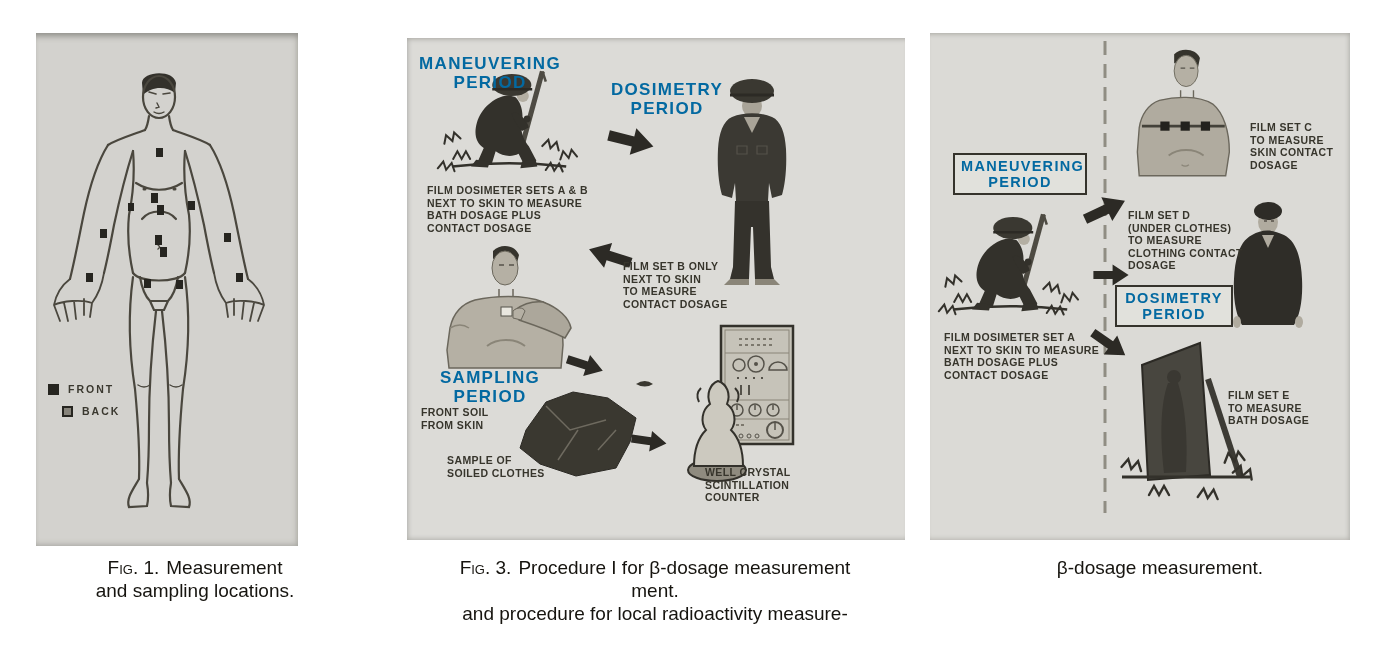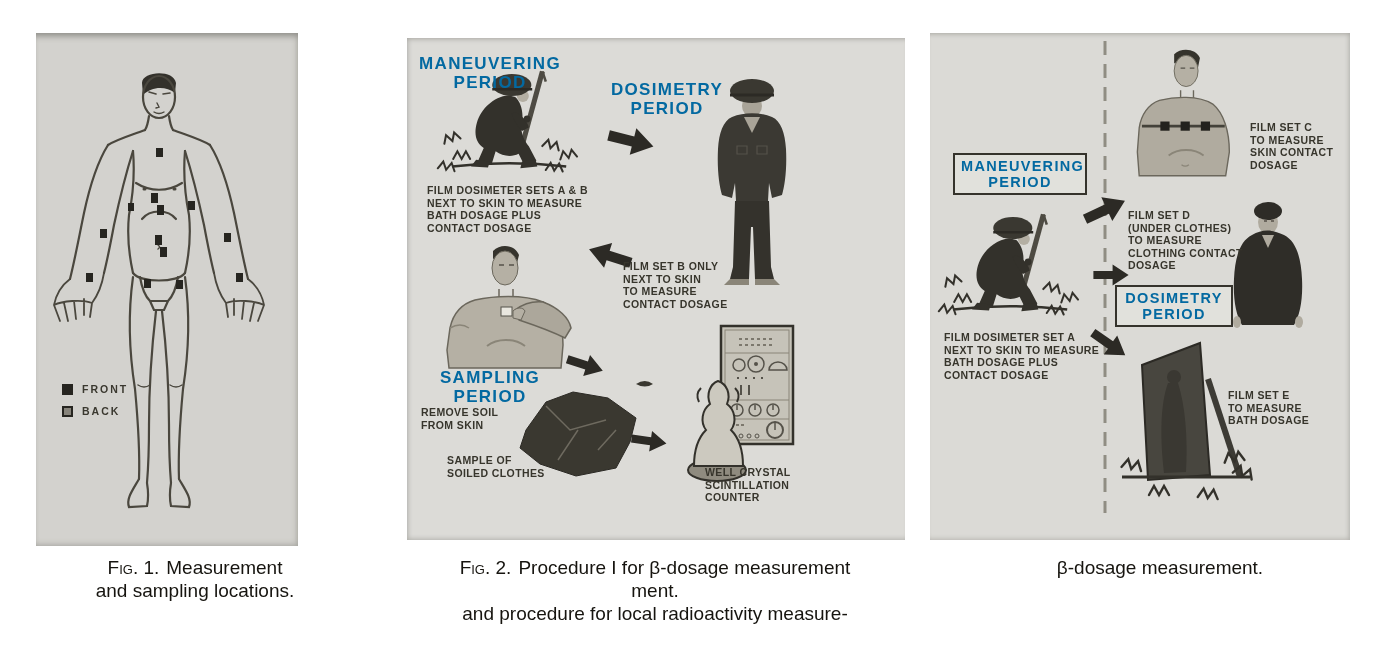--- a/index.html
+++ b/index.html
@@ -106,21 +106,21 @@
         <rect x="119" y="202" width="7" height="10"></rect>
         <rect x="124" y="214" width="7" height="10"></rect>
         <rect x="64" y="196" width="7" height="9"></rect>
         <rect x="50" y="240" width="7" height="9"></rect>
         <rect x="188" y="200" width="7" height="9"></rect>
         <rect x="200" y="240" width="7" height="9"></rect>
         <rect x="108" y="246" width="7" height="9"></rect>
         <rect x="140" y="247" width="7" height="9"></rect>
       </g>
     </svg>
-    <div class="legend-row" style="left:26px; top:350px;">
+    <div class="legend-row" style="left:12px; top:350px;">
       <span class="legend-swatch swatch-front"></span>
       <span class="legend-label">FRONT</span>
     </div>
     <div class="legend-row" style="left:26px; top:372px;">
       <span class="legend-swatch swatch-back"></span>
       <span class="legend-label">BACK</span>
     </div>
   </div>
 
   <div class="panel" id="panel2">
@@ -210,21 +210,21 @@
         <div>FILM SET B ONLY</div>
         <div>NEXT TO SKIN</div>
         <div>TO MEASURE</div>
         <div>CONTACT DOSAGE</div>
       </div>
     <div class="heading" style="left:8px; top:330px; width:150px;">
         <div>SAMPLING</div>
         <div>PERIOD</div>
       </div>
     <div class="lbl" style="left:14px; top:368px;">
-        <div>REMOVE SOIL</div>
+        <div>FRONT SOIL</div>
         <div>FROM SKIN</div>
       </div>
     <div class="lbl" style="left:40px; top:416px;">
         <div>SAMPLE OF</div>
         <div>SOILED CLOTHES</div>
       </div>
     <div class="lbl" style="left:298px; top:428px;">
         <div>WELL CRYSTAL</div>
         <div>SCINTILLATION</div>
         <div>COUNTER</div>
@@ -305,21 +305,21 @@
         <div>TO MEASURE</div>
         <div>BATH DOSAGE</div>
       </div>
   </div>
 
   <div class="caption" id="cap1" style="left:45px; top:556px; width:300px;">
     <div><span class="smallcaps">Fig. 1.</span><span>Measurement</span></div>
     <div>and sampling locations.</div>
   </div>
   <div class="caption" id="cap2" style="left:415px; top:556px; width:480px;">
-    <div><span class="smallcaps">Fig. 2.</span><span>Procedure I for β-dosage measurement</span></div>
+    <div><span class="smallcaps">Fig. 3.</span><span>Procedure I for β-dosage measurement</span></div>
     <div>ment.</div>
     <div>and procedure for local radioactivity measure-</div>
   </div>
   <div class="caption" id="cap3" style="left:1010px; top:556px; width:300px;">
     <div>β-dosage measurement.</div>
   </div>
 
 </div>
 
 </body></html>

